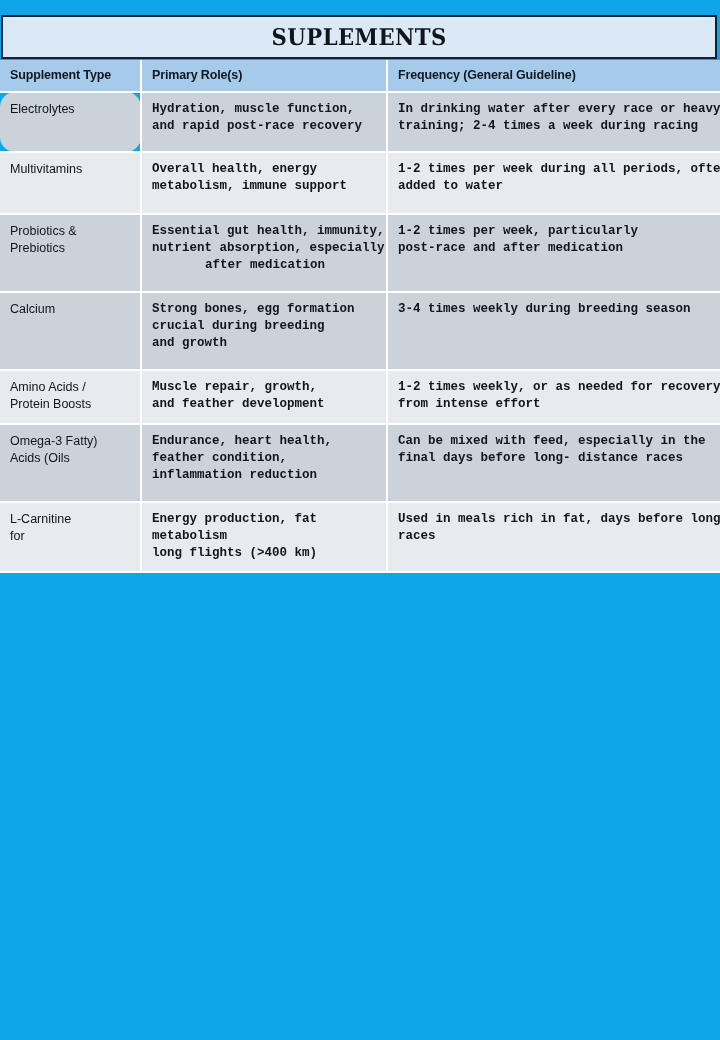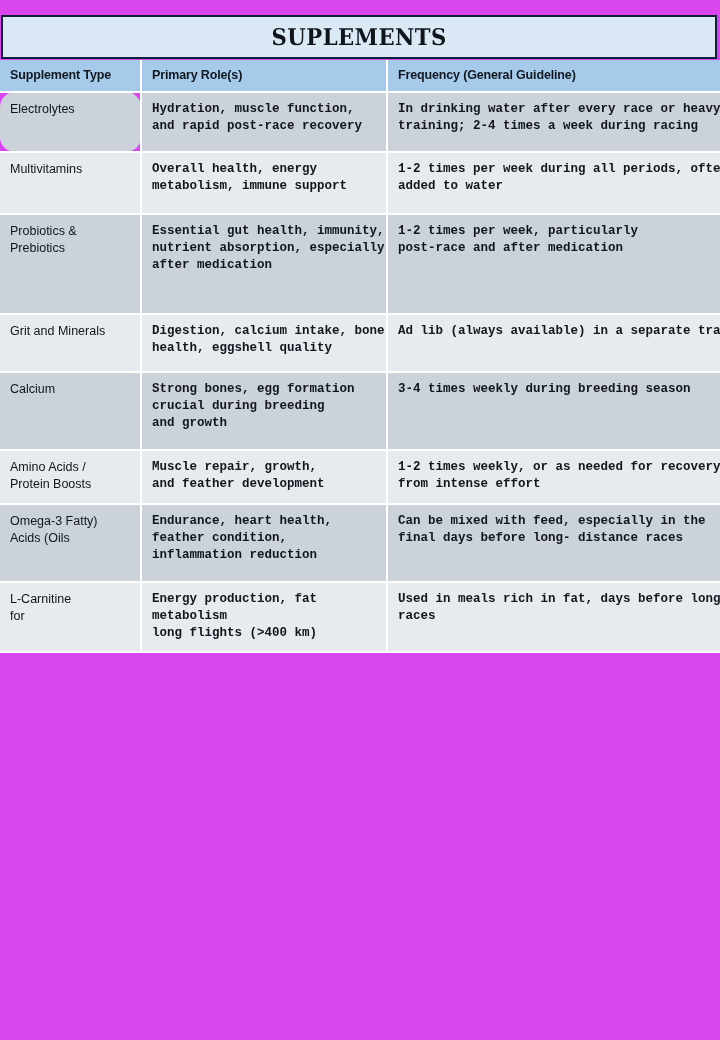--- a/index.html
+++ b/index.html
@@ -12,21 +12,21 @@
     height: 1040px;
     font-family: "Liberation Sans", sans-serif;
     -webkit-font-smoothing: antialiased;
     overflow: hidden;
   }
 
   .sheet {
     position: relative;
     width: 720px;
     height: 1040px;
-    background: #d946ef;
+    background: #0ea5e9;
   }
 
   
   .title-bar {
     position: absolute;
     left: 1px;
     top: 15px;
     width: 716px;
     height: 44px;
     background: #dbe8f6;
@@ -95,21 +95,21 @@
     font-size: 12.5px;
     font-weight: 700;
     color: #10161c;
     line-height: 17px;
     font-family: Liberation Mono, monospace;
   }
 
   
   tr[data-h="1"] td { height: 60px; }
   tr[data-h="2"] td { height: 62px; }
-  tr[data-h="3"] td { height: 100px; }
+  tr[data-h="3"] td { height: 78px; }
   tr[data-h="4"] td { height: 58px; }
   tr[data-h="5"] td { height: 78px; }
   tr[data-h="6"] td { height: 54px; }
   tr[data-h="7"] td { height: 78px; }
   tr[data-h="8"] td { height: 70px; }
 </style>
 </head>
 <body>
 
 <div class="sheet">
@@ -142,31 +142,25 @@
       <tr class="even" data-h="2">
         <td class="col-type" style="white-space: pre;">Multivitamins</td>
         <td class="col-role" style="white-space: pre;">Overall health, energy
 metabolism, immune support</td>
         <td class="col-freq" style="white-space: pre;">1-2 times per week during all periods, often
 added to water</td>
       </tr>
       <tr class="odd" data-h="3">
         <td class="col-type" style="white-space: pre;">Probiotics &amp;
 Prebiotics</td>
-        <td class="col-role" style="white-space: pre;">Essential gut health, immunity,
+        <td class="col-role" style="white-space: pre; text-align: center;">Essential gut health, immunity,
 nutrient absorption, especially
 after medication</td>
         <td class="col-freq" style="white-space: pre;">1-2 times per week, particularly
 post-race and after medication</td>
-      </tr>
-      <tr class="even" data-h="4">
-        <td class="col-type" style="white-space: pre;">Grit and Minerals</td>
-        <td class="col-role" style="white-space: pre;">Digestion, calcium intake, bone
-health, eggshell quality</td>
-        <td class="col-freq" style="white-space: pre;">Ad lib (always available) in a separate tray</td>
       </tr>
       <tr class="odd" data-h="5">
         <td class="col-type" style="white-space: pre;">Calcium</td>
         <td class="col-role" style="white-space: pre;">Strong bones, egg formation
 crucial during breeding
 and growth</td>
         <td class="col-freq" style="white-space: pre;">3-4 times weekly during breeding season</td>
       </tr>
       <tr class="even" data-h="6">
         <td class="col-type" style="white-space: pre;">Amino Acids /

